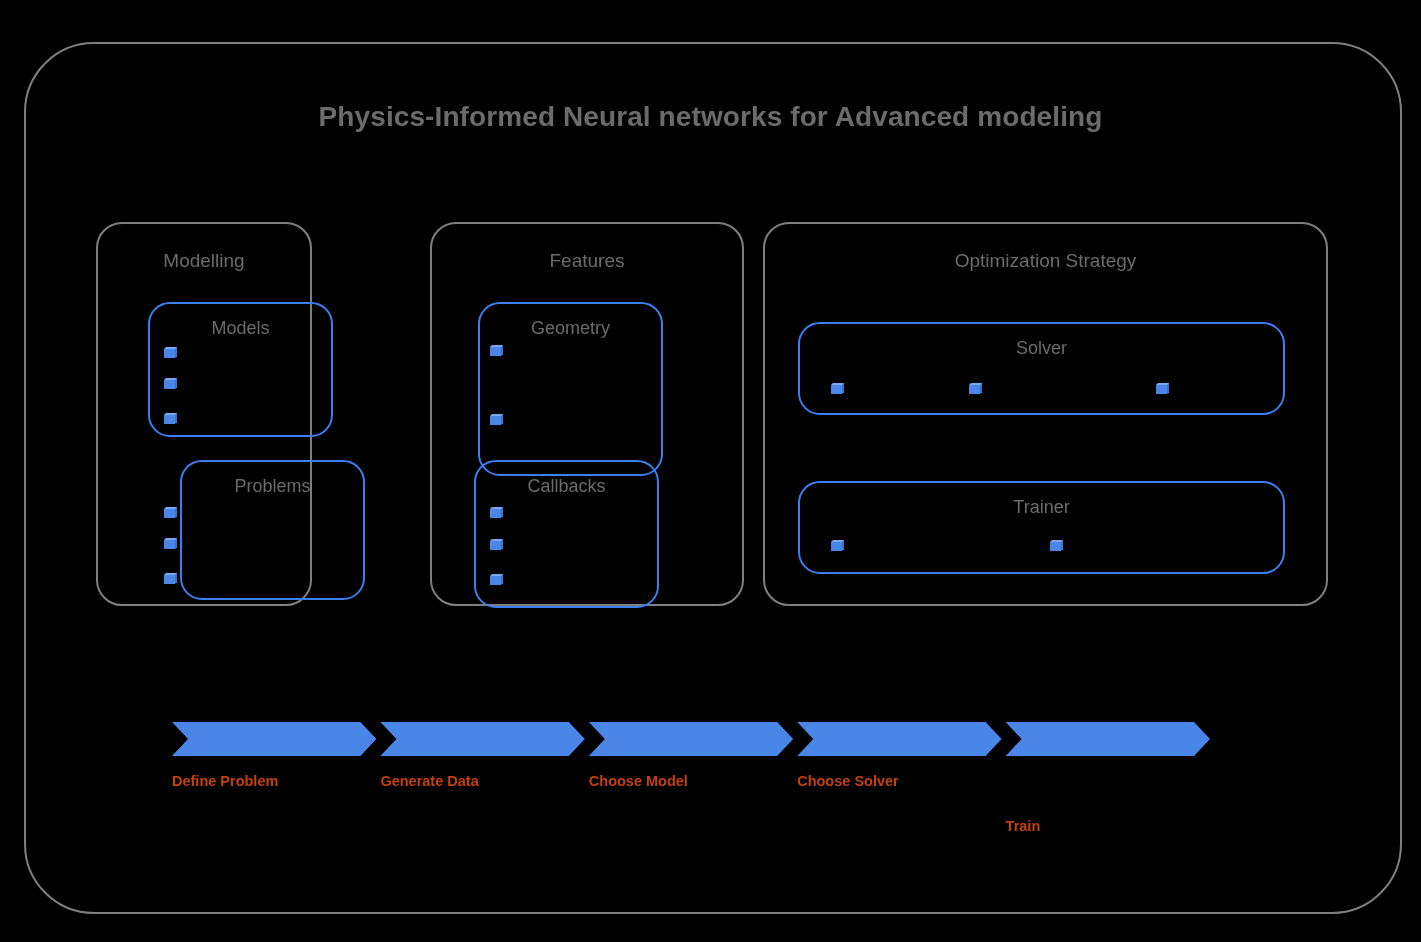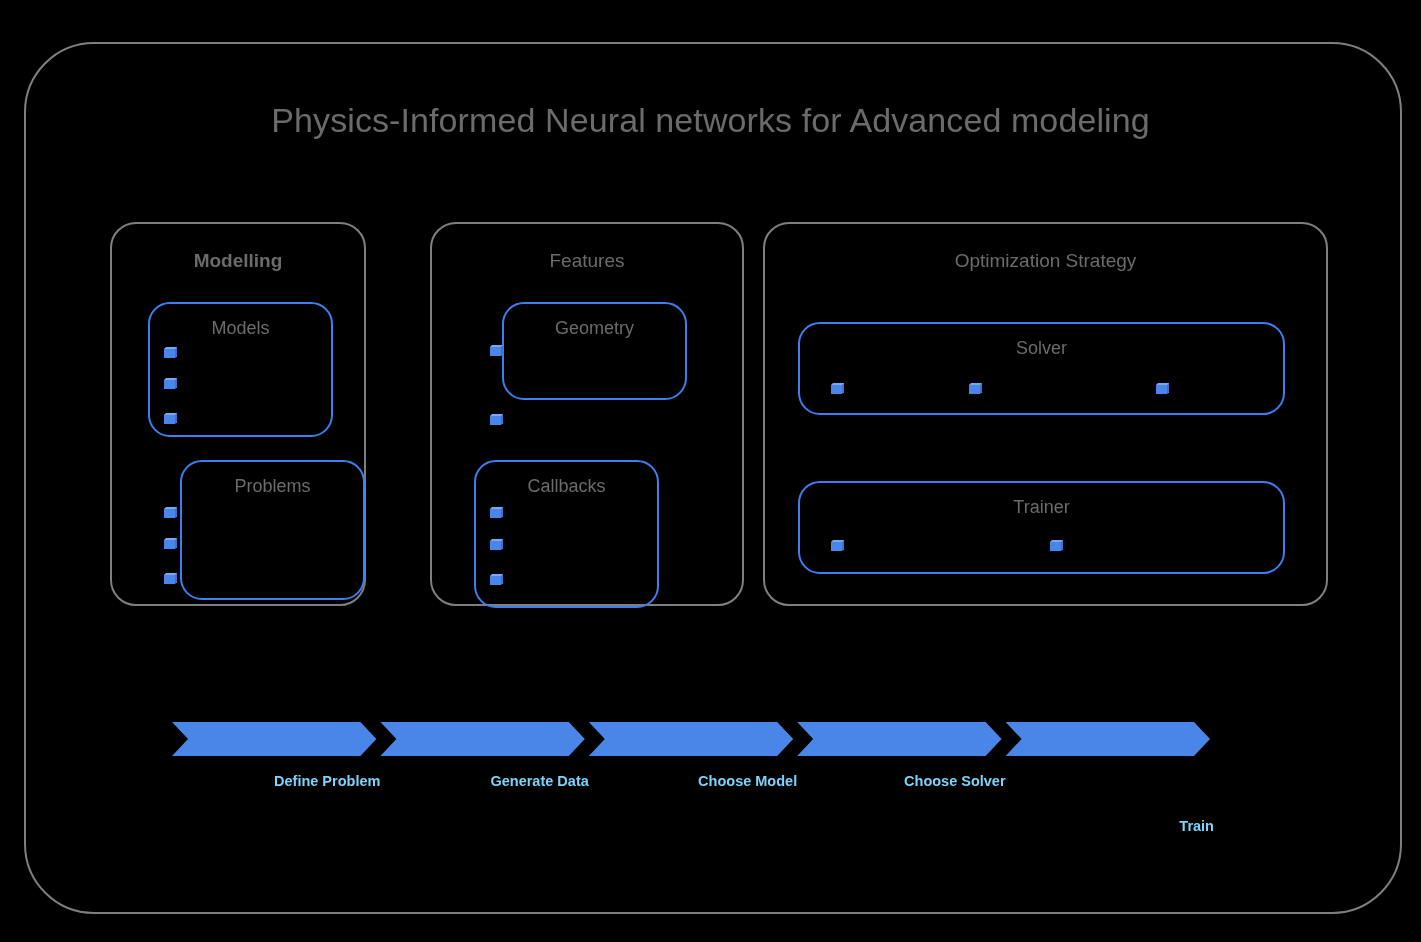--- a/index.html
+++ b/index.html
@@ -32,22 +32,22 @@
     background: transparent;
   }
 
   
   .main-title {
     position: absolute;
     left: 0;
     top: 101px;
     width: 1421px;
     text-align: center;
-    font-size: 34px;
-    font-weight: normal;
+    font-size: 28px;
+    font-weight: bold;
     color: #6b6b6b;
     letter-spacing: 0.1px;
     white-space: nowrap;
   }
 
   
   .section {
     position: absolute;
     border: 2px solid #7f7f7f;
     border-radius: 26px;
@@ -57,21 +57,21 @@
     position: absolute;
     top: 26px;
     left: 0;
     width: 100%;
     text-align: center;
     font-size: 19px;
     color: #6b6b6b;
     white-space: nowrap;
   }
 
-  #section-modelling   { left: 110px; top: 222px; width: 256px; height: 384px; font-weight: bold; }
+  #section-modelling   { left: 96px; top: 222px; width: 216px; height: 384px; }
   #section-features    { left: 430px; top: 222px; width: 314px; height: 384px; }
   #section-optimization{ left: 763px; top: 222px; width: 565px; height: 384px; }
 
   
   .subbox {
     position: absolute;
     border: 2.5px solid #3d7ef0;
     border-radius: 22px;
     background: transparent;
     padding-left: 28px;
@@ -82,21 +82,21 @@
     left: 0;
     width: 100%;
     text-align: center;
     font-size: 18px;
     color: #6b6b6b;
     white-space: nowrap;
   }
 
   #subbox-models    { left: 148px; top: 302px; width: 185px; height: 135px; }
   #subbox-problems  { left: 148px; top: 460px; width: 185px; height: 140px; margin-left: 32px; }
-  #subbox-geometry  { left: 502px; top: 302px; width: 185px; height: 98px; }
+  #subbox-geometry  { left: 478px; top: 302px; width: 185px; height: 174px; }
   #subbox-callbacks { left: 474px; top: 460px; width: 185px; height: 148px; }
   #subbox-solver    { left: 798px; top: 322px; width: 487px; height: 93px; }
   #subbox-trainer   { left: 798px; top: 481px; width: 487px; height: 93px; }
 
   
   .cube {
     position: absolute;
     width: 16px;
     height: 16px;
   }
@@ -119,24 +119,24 @@
     clip-path: polygon(0 0, calc(100% - 16px) 0, 100% 50%, calc(100% - 16px) 100%, 0 100%, 16px 50%);
   }
   .chevron.first {
     -webkit-clip-path: polygon(0 0, calc(100% - 16px) 0, 100% 50%, calc(100% - 16px) 100%, 0 100%, 16px 50%);
     clip-path: polygon(0 0, calc(100% - 16px) 0, 100% 50%, calc(100% - 16px) 100%, 0 100%, 16px 50%);
   }
 
   .step-label {
     position: absolute;
     top: 773px;
-    text-align: right;
+    text-align: left;
     font-size: 14.5px;
     font-weight: bold;
-    color: #7dd3fc;
+    color: #c2410c;
     white-space: nowrap;
   }
 </style>
 </head>
 <body>
 
 <div id="canvas">
 
   <div class="outer-frame"></div>
 

